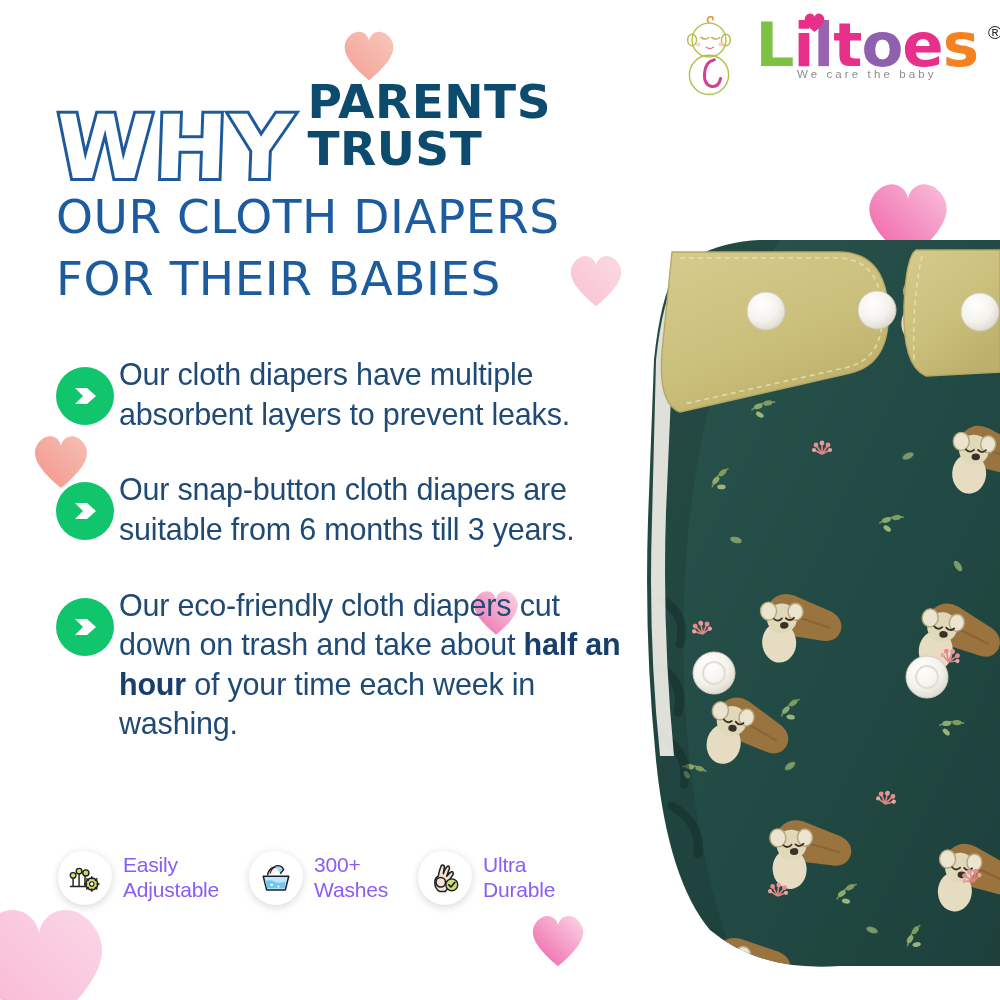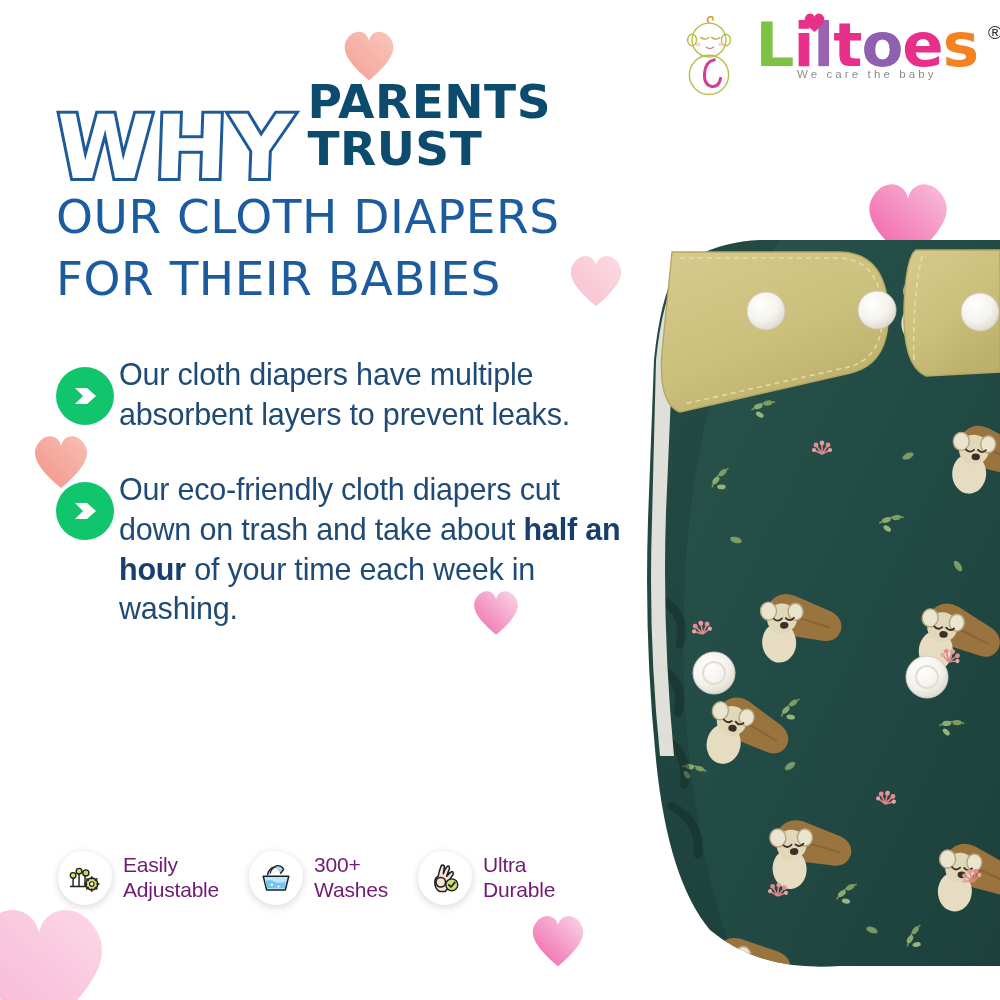--- a/index.html
+++ b/index.html
@@ -136,21 +136,21 @@
     background:#ffffff;
     box-shadow:0 2px 8px rgba(0,0,0,0.16);
     display:flex; align-items:center; justify-content:center;
     flex:0 0 auto;
   }
   .feature-label {
     font-family:"Liberation Sans", sans-serif;
     font-size:21px;
     line-height:1.17;
     font-weight:normal;
-    color:#701a75;
+    color:#8b5cf6;
     letter-spacing:-0.2px;
     white-space:pre-line;
   }
 
   
   .product {
     position:absolute;
     right:0; top:0;
     width:360px; height:1000px;
     overflow:hidden;
@@ -416,20 +416,28 @@
         </svg>
       </div>
       <div class="bullet-text">Our cloth diapers have multiple absorbent layers to prevent leaks.</div>
     </div>
     <div class="bullet">
       <div class="bullet-icon">
         <svg width="28" height="26" viewBox="0 0 28 26">
           <path d="M4 5 L16 5 L25 13 L16 21 L4 21 L12 13 Z" fill="#ffffff"></path>
         </svg>
       </div>
+      <div class="bullet-text">Our snap-button cloth diapers are suitable from 6 months till 3 years.</div>
+    </div>
+    <div class="bullet">
+      <div class="bullet-icon">
+        <svg width="28" height="26" viewBox="0 0 28 26">
+          <path d="M4 5 L16 5 L25 13 L16 21 L4 21 L12 13 Z" fill="#ffffff"></path>
+        </svg>
+      </div>
       <div class="bullet-text"><span>Our eco-friendly cloth diapers cut down on trash and take about </span><b>half an hour</b><span> of your time each week in washing.</span></div>
     </div>
   </div>
 
 <div class="features" id="features">
     <div class="feature">
       <div class="feature-badge">
         <svg width="34" height="34" viewBox="0 0 40 40">
           <g fill="none" stroke="#1d1f22" stroke-width="1.7" stroke-linecap="round">
             <path d="M6 29 L6 20 M13 29 L13 15 M20 29 L20 18"></path>

